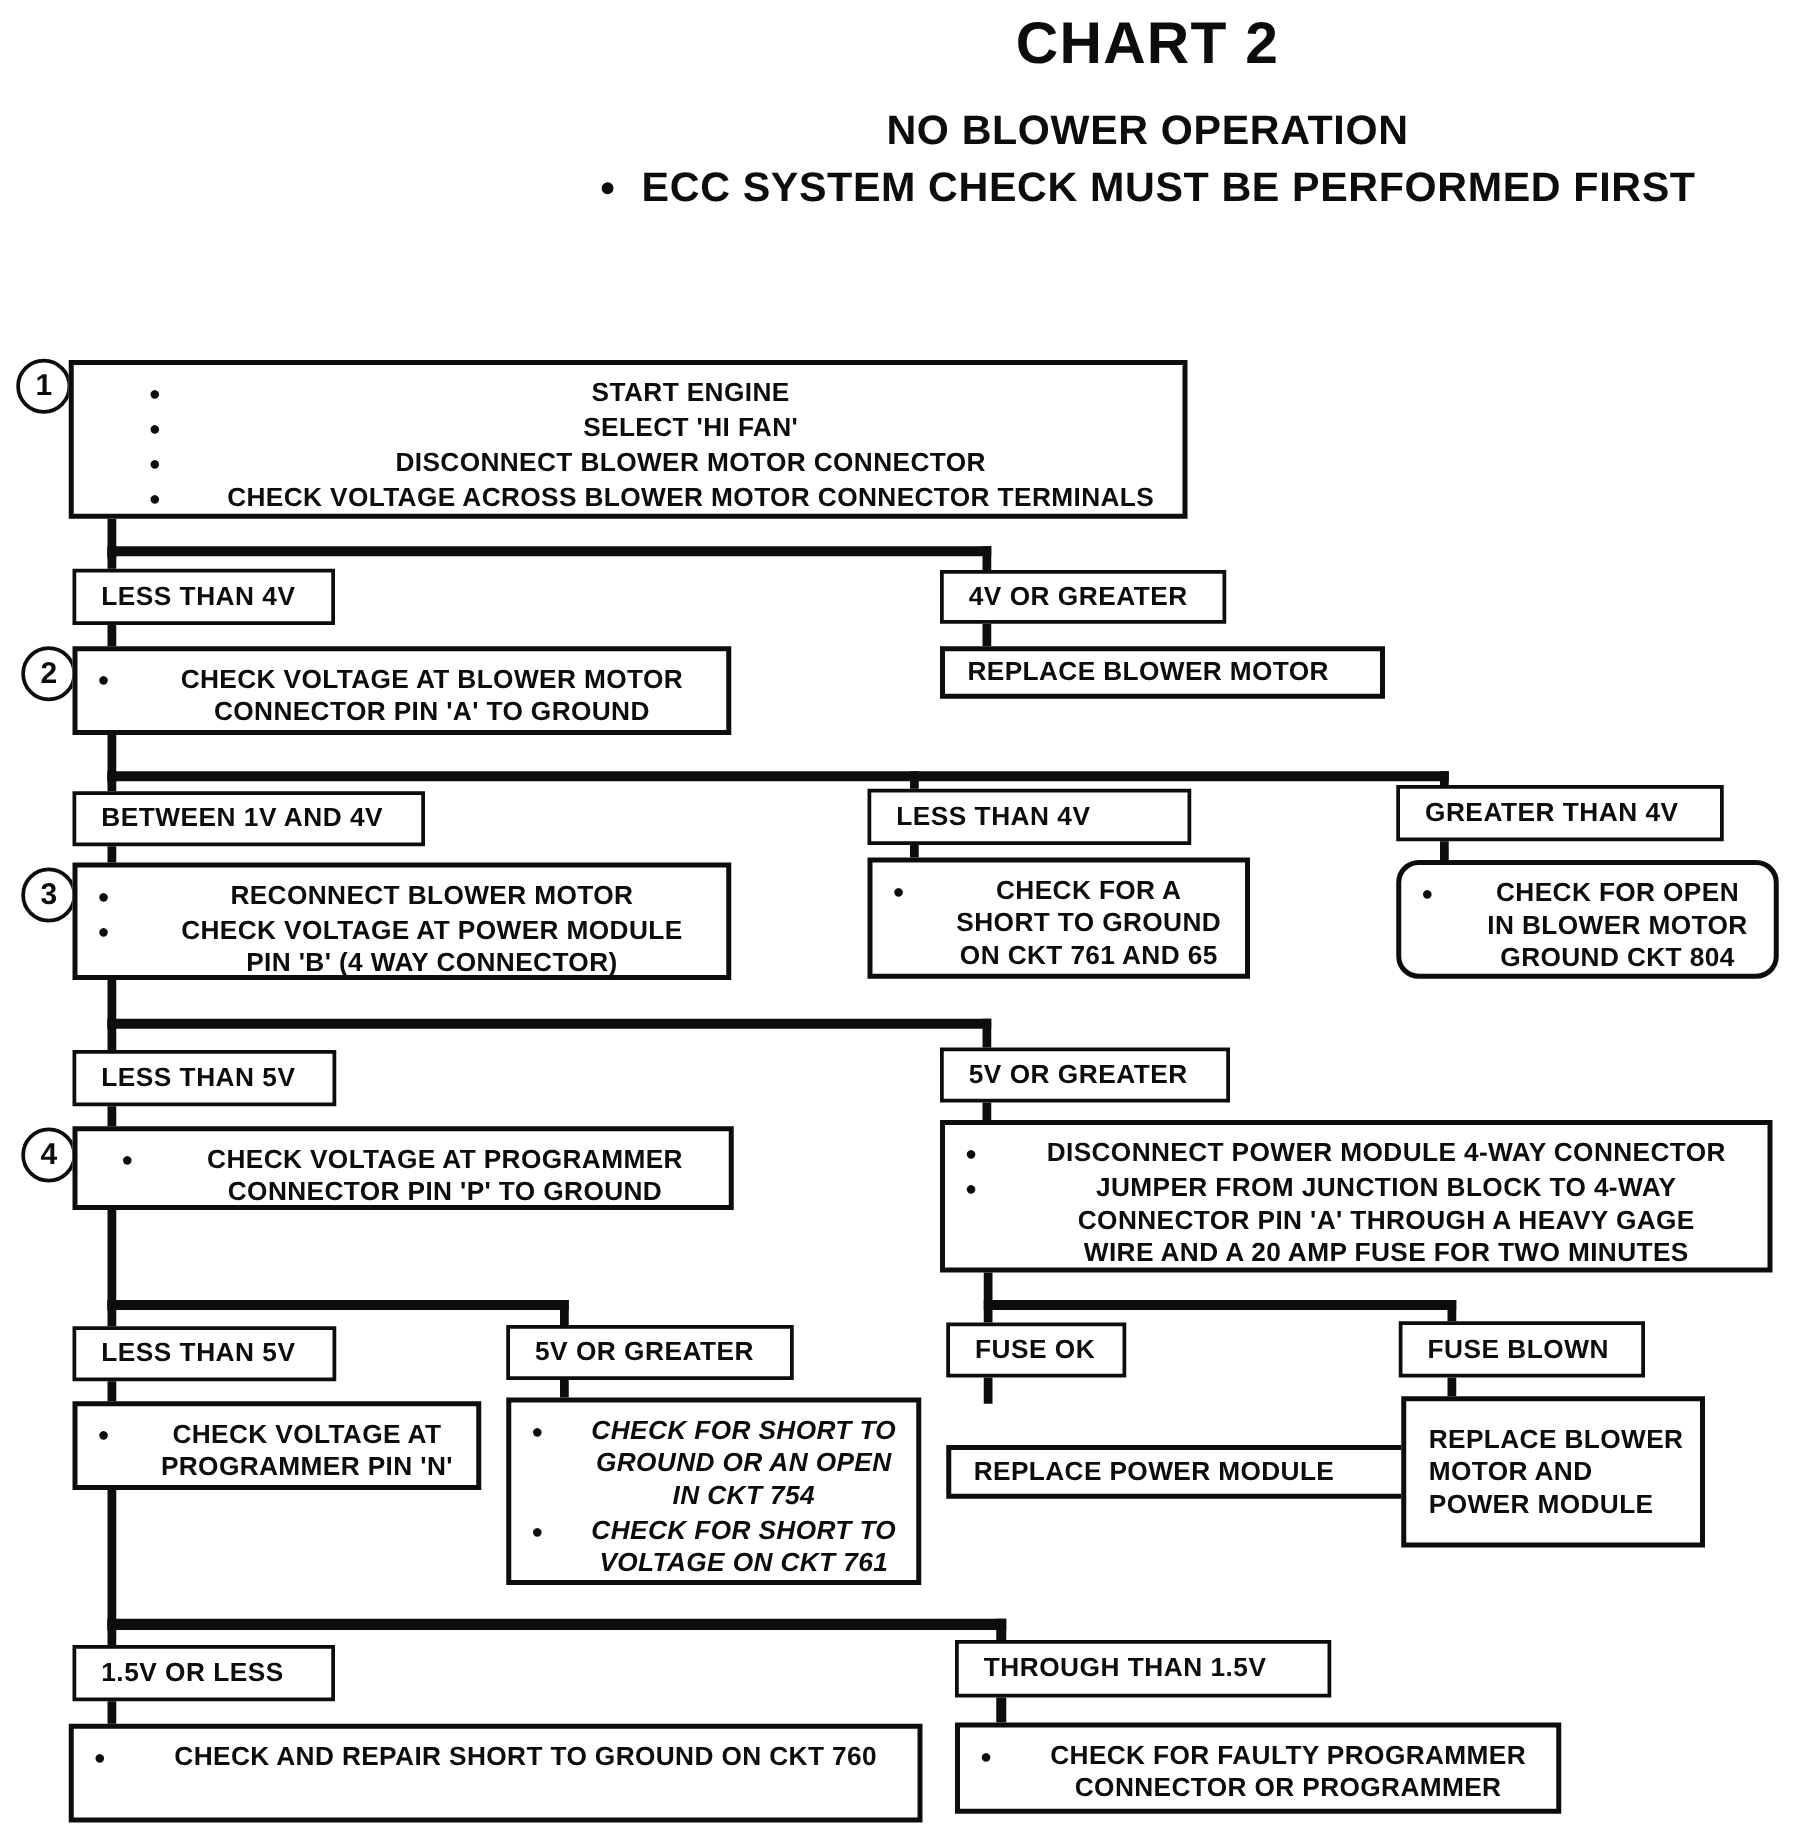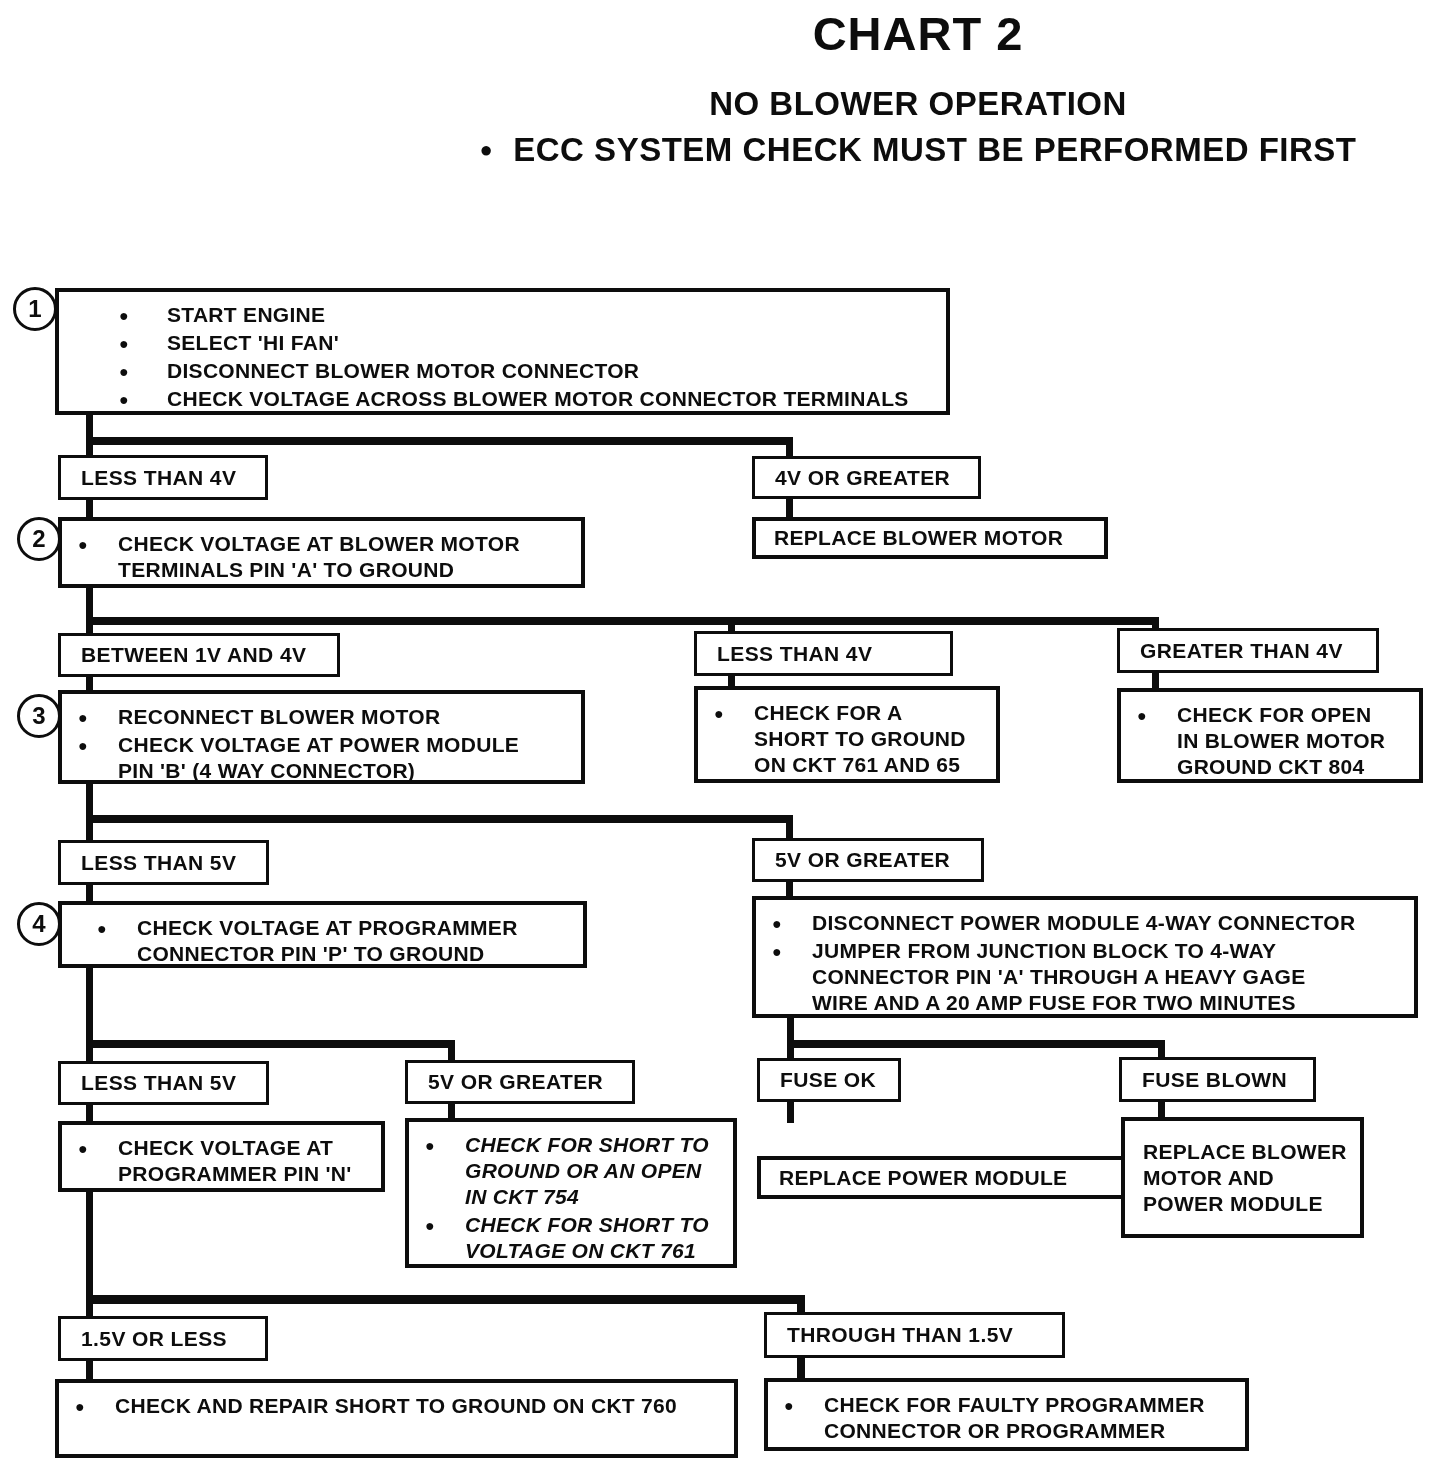--- a/index.html
+++ b/index.html
@@ -10,21 +10,21 @@
   }
   
   .ln { position:absolute; background:#0d0d0d; }
   
   .bx { position:absolute; background:#ffffff; border:4px solid #0d0d0d; box-sizing:border-box; }
   .lbl { display:flex; align-items:center; padding-left:20px; font-size:21px; letter-spacing:0.4px; border-width:3px; }
   .act { padding:8px 8px 8px 0; }
   .act ul { list-style:none; margin:0; padding:0; }
   .act li {
     position:relative; padding-left:56px; font-size:21px; line-height:26px;
-    white-space:pre-line; letter-spacing:0.3px; margin:2px 0;
+    white-space:pre-line; letter-spacing:0.3px; margin:2px 0;text-align:center;
   }
   .act li::before { content:"\25CF"; position:absolute; left:16px; top:1px; font-size:16px; }
   .act.wide-indent li { padding-left:108px; }
   .act.wide-indent li::before { left:60px; }
   .plain { display:flex; align-items:center; padding-left:18px; font-size:21px; letter-spacing:0.3px; white-space:pre-line; line-height:26px; }
   
   .circ {
     position:absolute; width:44px; height:44px; border:3px solid #0d0d0d; border-radius:50%;
     display:flex; align-items:center; justify-content:center; font-size:24px; background:#fff;
     box-sizing:border-box;
@@ -98,42 +98,42 @@
       <li>CHECK VOLTAGE ACROSS BLOWER MOTOR CONNECTOR TERMINALS</li>
     </ul>
   </div>
 
   <div class="bx lbl" style="left:58px;top:455px;width:210px;height:45px;">LESS THAN 4V</div>
   <div class="bx lbl" style="left:752px;top:456px;width:229px;height:43px;">4V OR GREATER</div>
   <div class="bx plain" style="left:752px;top:517px;width:356px;height:42px;">REPLACE BLOWER MOTOR</div>
   <div class="bx act" style="left:58px;top:517px;width:527px;height:71px;">
     <ul>
       <li>CHECK VOLTAGE AT BLOWER MOTOR
-TERMINALS PIN 'A' TO GROUND</li>
+CONNECTOR PIN 'A' TO GROUND</li>
     </ul>
   </div>
 
   <div class="bx lbl" style="left:58px;top:633px;width:282px;height:44px;">BETWEEN 1V AND 4V</div>
   <div class="bx lbl" style="left:694px;top:631px;width:259px;height:45px;">LESS THAN 4V</div>
   <div class="bx lbl" style="left:1117px;top:628px;width:262px;height:45px;">GREATER THAN 4V</div>
   <div class="bx act" style="left:58px;top:690px;width:527px;height:94px;">
     <ul>
       <li>RECONNECT BLOWER MOTOR</li>
       <li>CHECK VOLTAGE AT POWER MODULE
 PIN 'B' (4 WAY CONNECTOR)</li>
     </ul>
   </div>
   <div class="bx act" style="left:694px;top:686px;width:306px;height:97px;">
     <ul>
       <li>CHECK FOR A
 SHORT TO GROUND
 ON CKT 761 AND 65</li>
     </ul>
   </div>
-  <div class="bx act" style="left:1117px;top:688px;width:306px;height:95px;">
+  <div class="bx act" style="left:1117px;top:688px;width:306px;height:95px;border-radius:18px;">
     <ul>
       <li>CHECK FOR OPEN
 IN BLOWER MOTOR
 GROUND CKT 804</li>
     </ul>
   </div>
 
   <div class="bx lbl" style="left:58px;top:840px;width:211px;height:45px;">LESS THAN 5V</div>
   <div class="bx lbl" style="left:752px;top:838px;width:232px;height:44px;">5V OR GREATER</div>
   <div class="bx act" style="left:58px;top:901px;width:529px;height:67px;padding-left:19px;">

